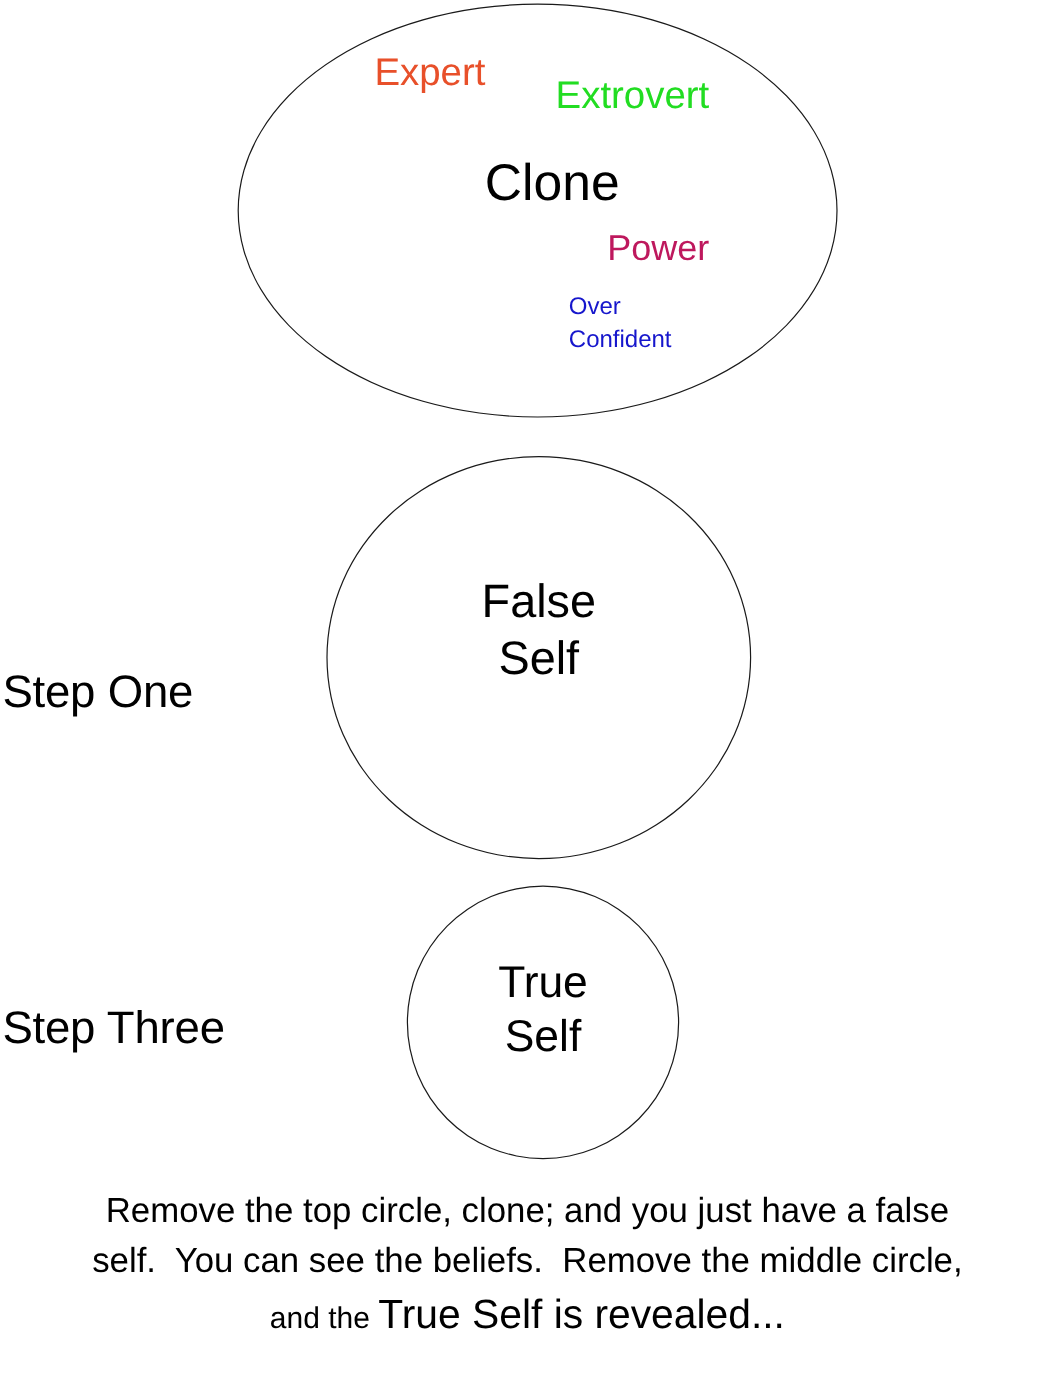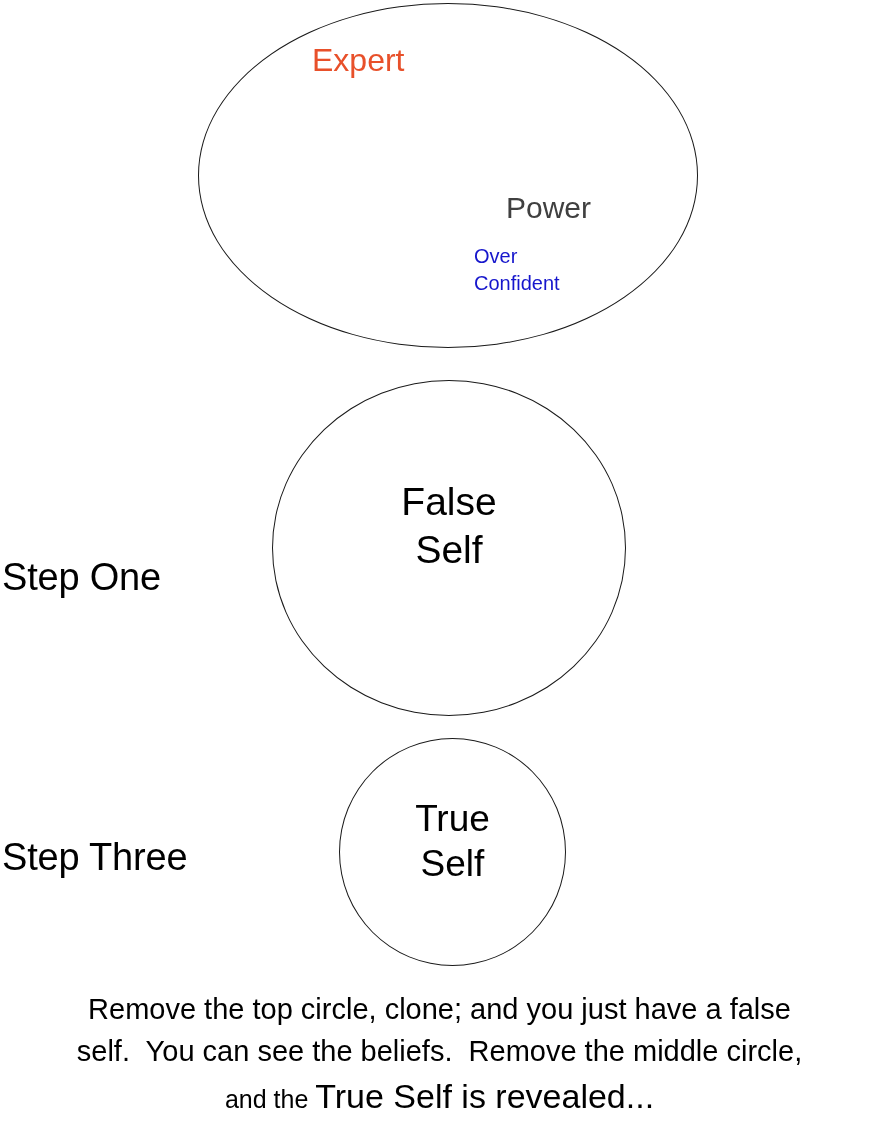--- a/index.html
+++ b/index.html
@@ -84,21 +84,21 @@
     color: #000000;
   }
   #word-loud {
     left: 262px;  top: 163px;
     font-size: 41px;
     color: #ee0000;
   }
   #word-power {
     left: 506px;  top: 192px;
     font-size: 30px;
-    color: #404040;
+    color: #be185d;
     text-align: center;
   }
   #word-overconfident {
     left: 430px;  top: 243px;
     font-size: 20px;
     line-height: 1.36;
     color: #1616cc;
     margin-left: 44px;
   }
 
@@ -141,21 +141,23 @@
 </style>
 </head>
 <body>
 
 <div id="canvas">
 
   <div class="shape" id="clone-ellipse"></div>
 
   <div class="txt" id="word-expert">Expert</div>
 
+  <div class="txt" id="word-extrovert">Extrovert</div>
 
+  <div class="txt" id="word-clone">Clone</div>
 
 
   <div class="txt" id="word-power">Power</div>
 
   <div class="txt" id="word-overconfident">Over
 Confident</div>
 
   <div class="shape" id="false-self-circle"></div>
 
   <div class="txt" id="false-self-text">False

